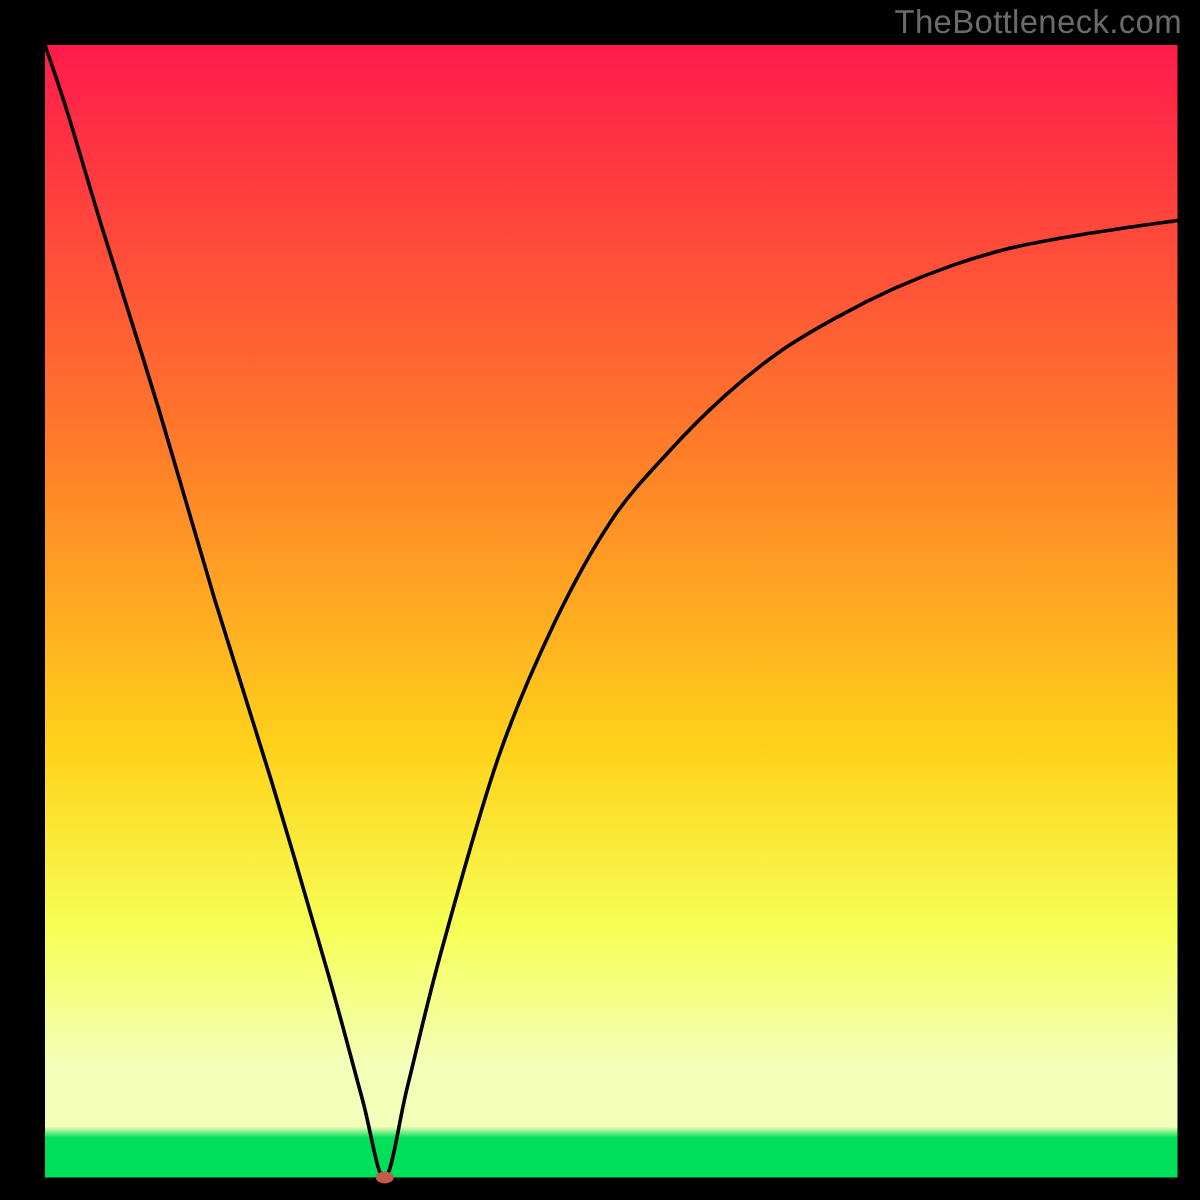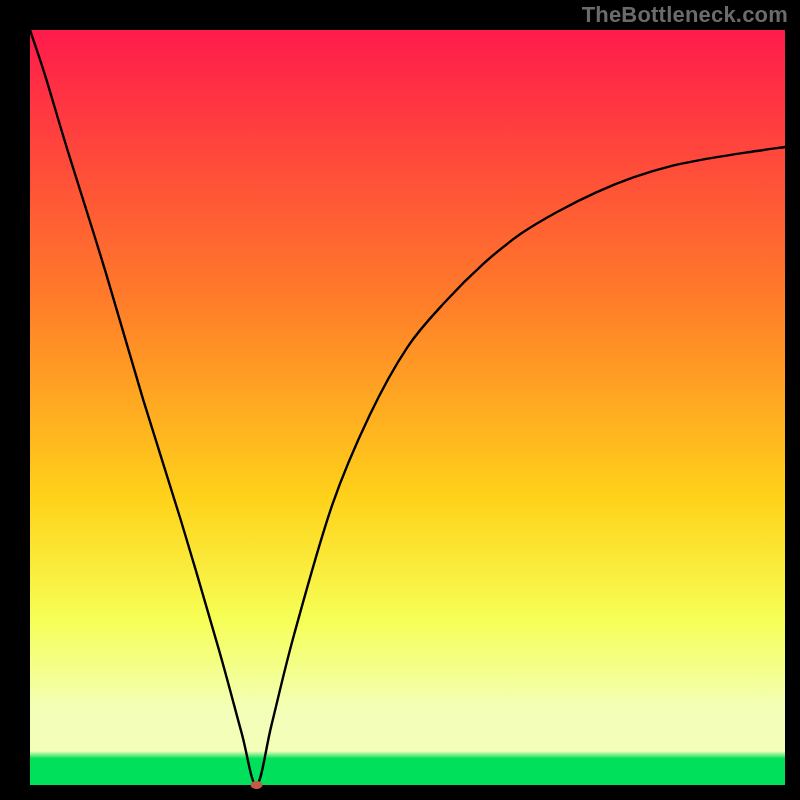--- a/index.html
+++ b/index.html
@@ -16,21 +16,21 @@
     width: 800px;
     height: 800px;
     background: #000;
   }
   .watermark {
     position: absolute;
     top: 2px;
     right: 12px;
     color: #6b6b6b;
     font-size: 22px;
-    font-weight: 700;
+    font-weight: 400;
     letter-spacing: 0.2px;
     user-select: none;
   }
   svg { display: block; }
 </style>
 </head>
 <body>
 
 <div class="frame">
   <div class="watermark">TheBottleneck.com</div>

